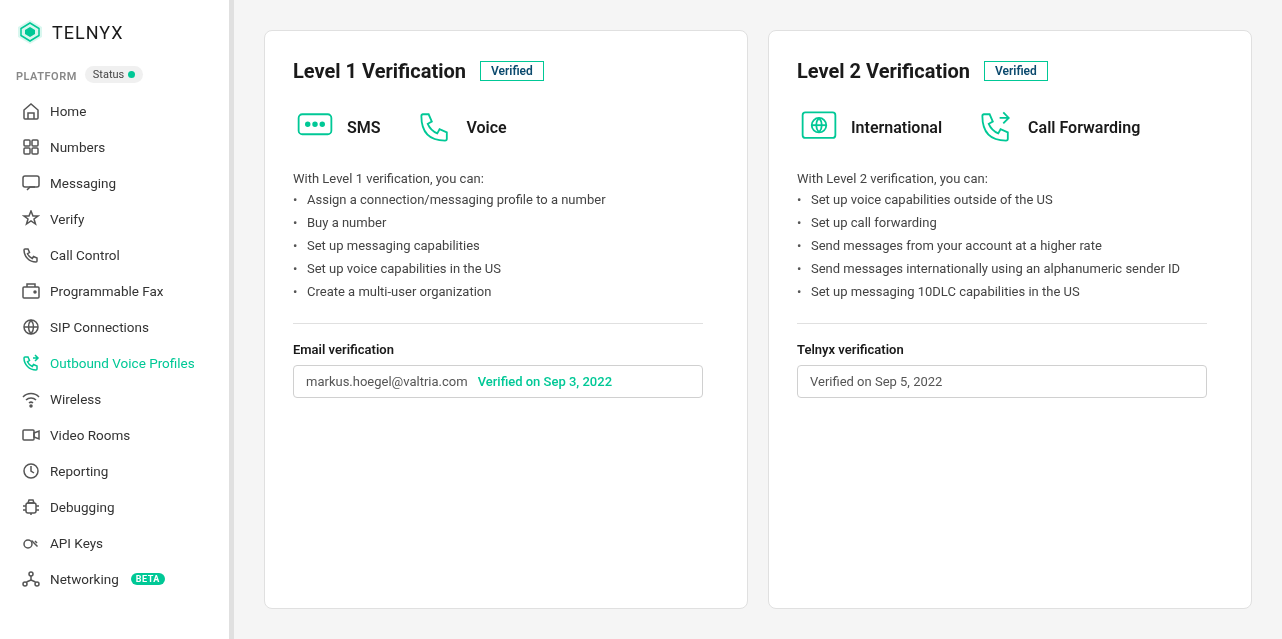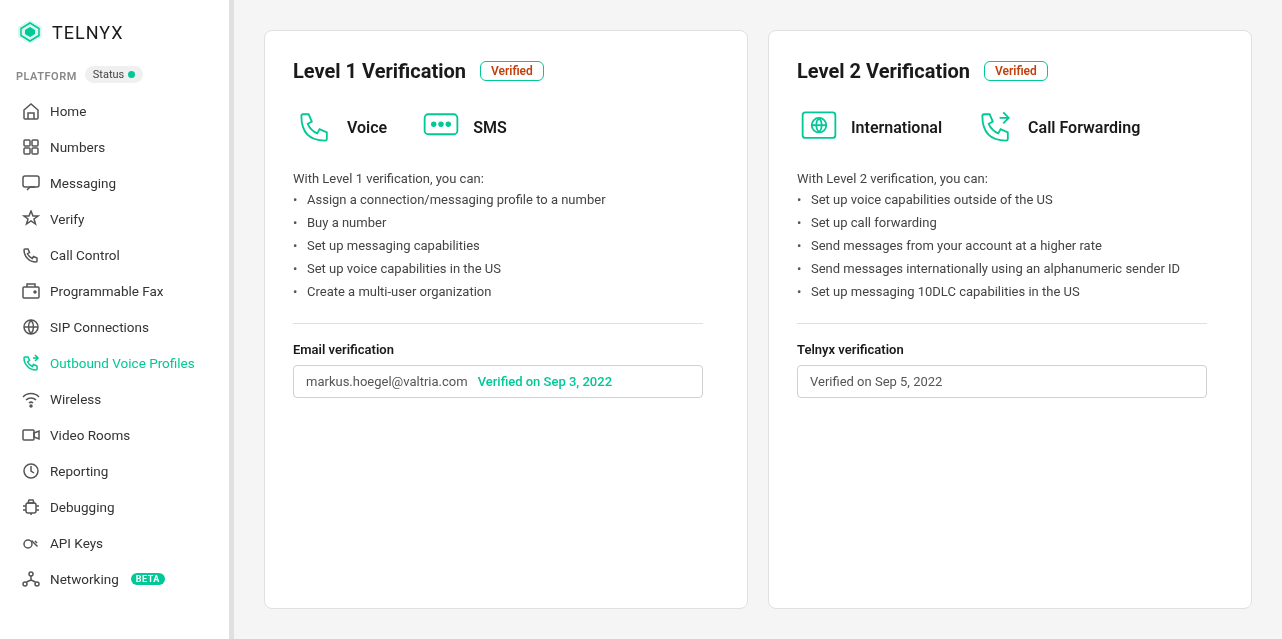--- a/index.html
+++ b/index.html
@@ -116,22 +116,22 @@
       gap: 14px;
       margin-bottom: 22px;
     }
     .card-title {
       font-size: 20px;
       font-weight: 700;
       color: #1a1a1a;
     }
     .verified-badge {
       border: 1.5px solid #00c896;
-      color: #c2410c;
-      border-radius: 6px;
+      color: #0c4a6e;
+      border-radius: 0;
       padding: 2px 10px;
       font-size: 12px;
       font-weight: 600;
     }
     .features-row {
       display: flex;
       gap: 32px;
       margin-bottom: 22px;
       align-items: center;
     }
@@ -373,38 +373,38 @@
 
 <main class="main-content">
 
   <div class="verification-card">
     <div class="card-header">
       <span class="card-title">Level 1 Verification</span>
       <span class="verified-badge">Verified</span>
     </div>
 
     <div class="features-row">
-      <div class="feature-item">
-        <div class="feature-icon">
-          <svg viewBox="0 0 44 44" fill="none" stroke="#00c896" stroke-width="2">
-            <path d="M8 8h7l3.5 8-4.5 2.5a20 20 0 0010.5 10.5L27 24.5 35 28v7a2 2 0 01-2 2C16 37 7 28 7 10a2 2 0 012-2z"></path>
-          </svg>
-        </div>
-        <span class="feature-label">Voice</span>
-      </div>
       <div class="feature-item">
         <div class="feature-icon">
           <svg viewBox="0 0 44 44" fill="none" stroke="#00c896" stroke-width="2">
             <rect x="4" y="8" width="36" height="22" rx="4"></rect>
             <circle cx="14" cy="19" r="2" fill="#00c896"></circle>
             <circle cx="22" cy="19" r="2" fill="#00c896"></circle>
             <circle cx="30" cy="19" r="2" fill="#00c896"></circle>
           </svg>
         </div>
         <span class="feature-label">SMS</span>
+      </div>
+      <div class="feature-item">
+        <div class="feature-icon">
+          <svg viewBox="0 0 44 44" fill="none" stroke="#00c896" stroke-width="2">
+            <path d="M8 8h7l3.5 8-4.5 2.5a20 20 0 0010.5 10.5L27 24.5 35 28v7a2 2 0 01-2 2C16 37 7 28 7 10a2 2 0 012-2z"></path>
+          </svg>
+        </div>
+        <span class="feature-label">Voice</span>
       </div>
     </div>
 
     <p class="description">With Level 1 verification, you can:</p>
     <ul class="bullet-list">
       <li>Assign a connection/messaging profile to a number</li>
       <li>Buy a number</li>
       <li>Set up messaging capabilities</li>
       <li>Set up voice capabilities in the US</li>
       <li>Create a multi-user organization</li>

